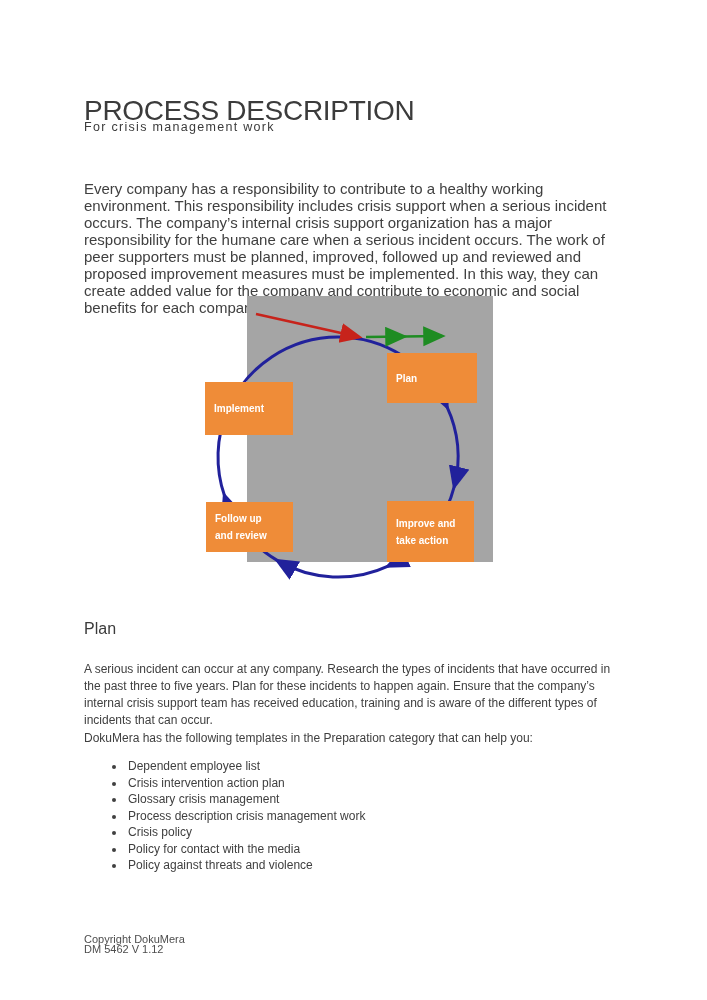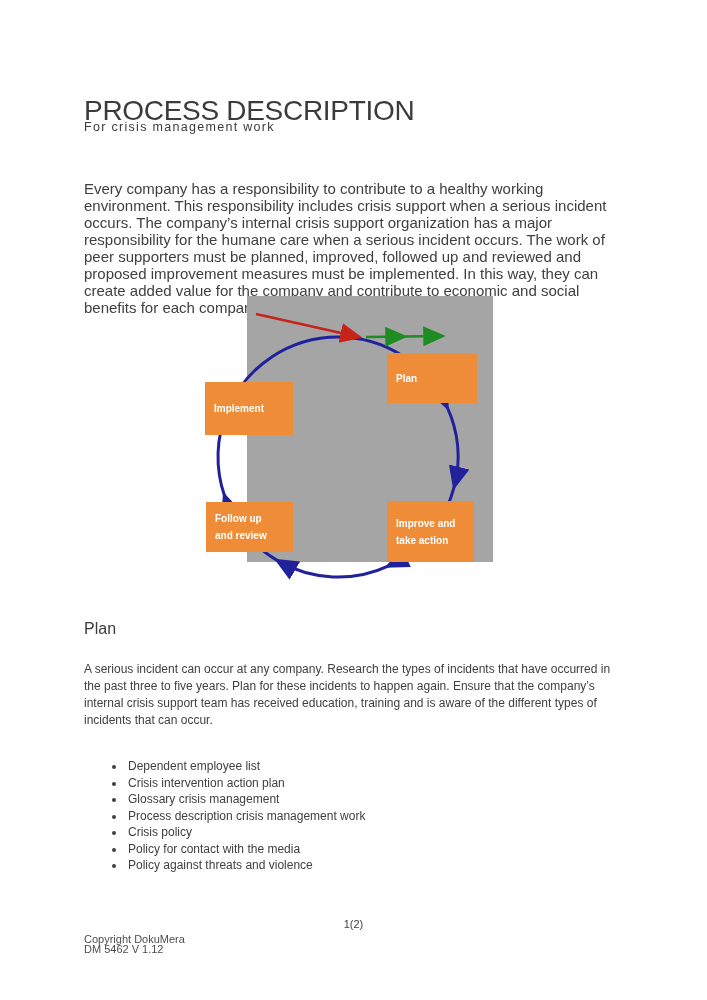--- a/index.html
+++ b/index.html
@@ -184,31 +184,31 @@
     <div class="process-box box-improve">
       <span>Improve and take action</span>
     </div>
     <div class="process-box box-followup">
       <span>Follow up and review</span>
     </div>
   </div>
 
   <h2 class="section-heading">Plan</h2>
   <p class="section-paragraph">A serious incident can occur at any company. Research the types of incidents that have occurred in the past three to five years. Plan for these incidents to happen again. Ensure that the company’s internal crisis support team has received education, training and is aware of the different types of incidents that can occur.</p>
+  <p class="templates-intro">DokuMera has the following templates in the Preparation category that can help you:</p>
 
   <ul class="template-list">
     <li>Dependent employee list</li>
     <li>Crisis intervention action plan</li>
     <li>Glossary crisis management</li>
     <li>Process description crisis management work</li>
     <li>Crisis policy</li>
     <li>Policy for contact with the media</li>
     <li>Policy against threats and violence</li>
   </ul>
 
-  <div class="page-number">1(2)</div>
 
   <div class="footer-block">
     <div>Copyright DokuMera</div>
     <div>DM 5462 V 1.12</div>
   </div>
 
 </div>
 
 </body></html>

